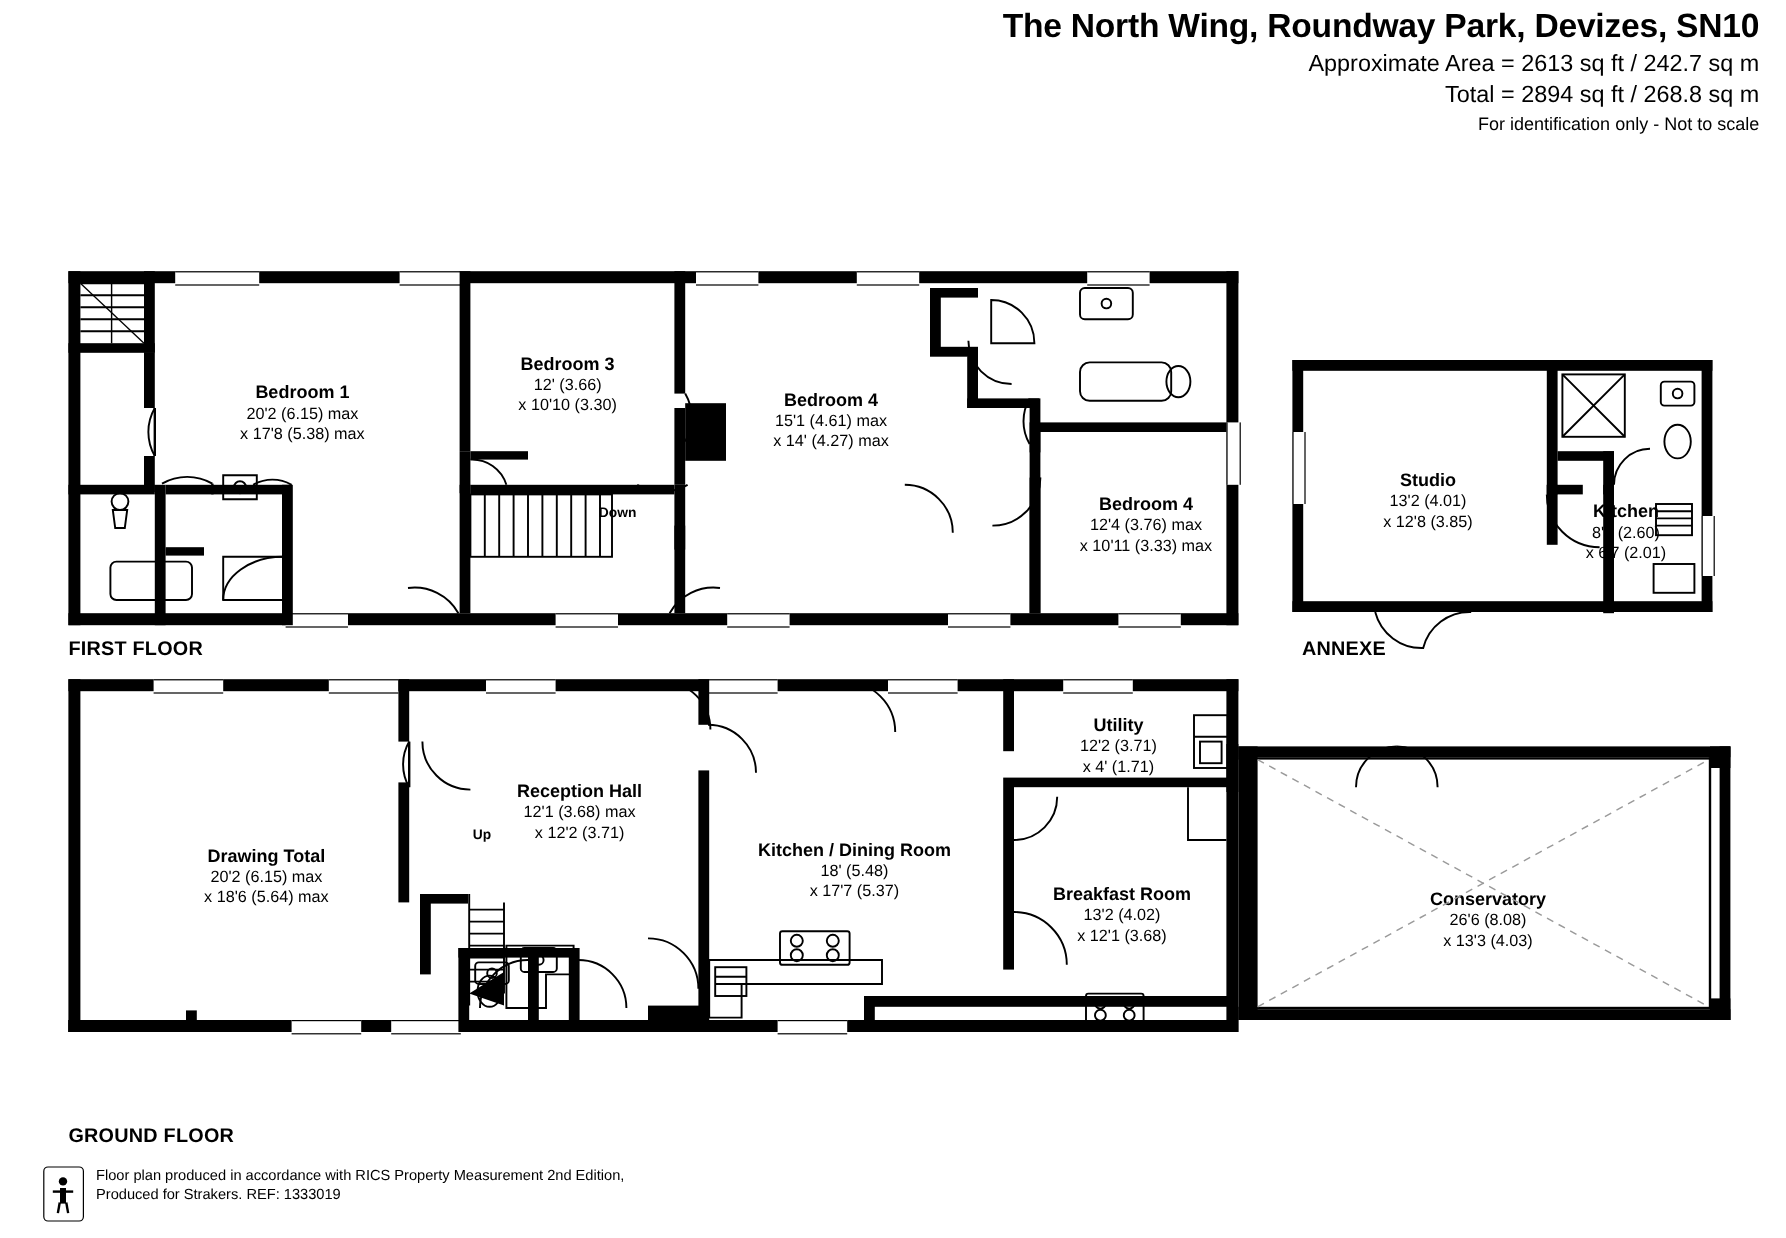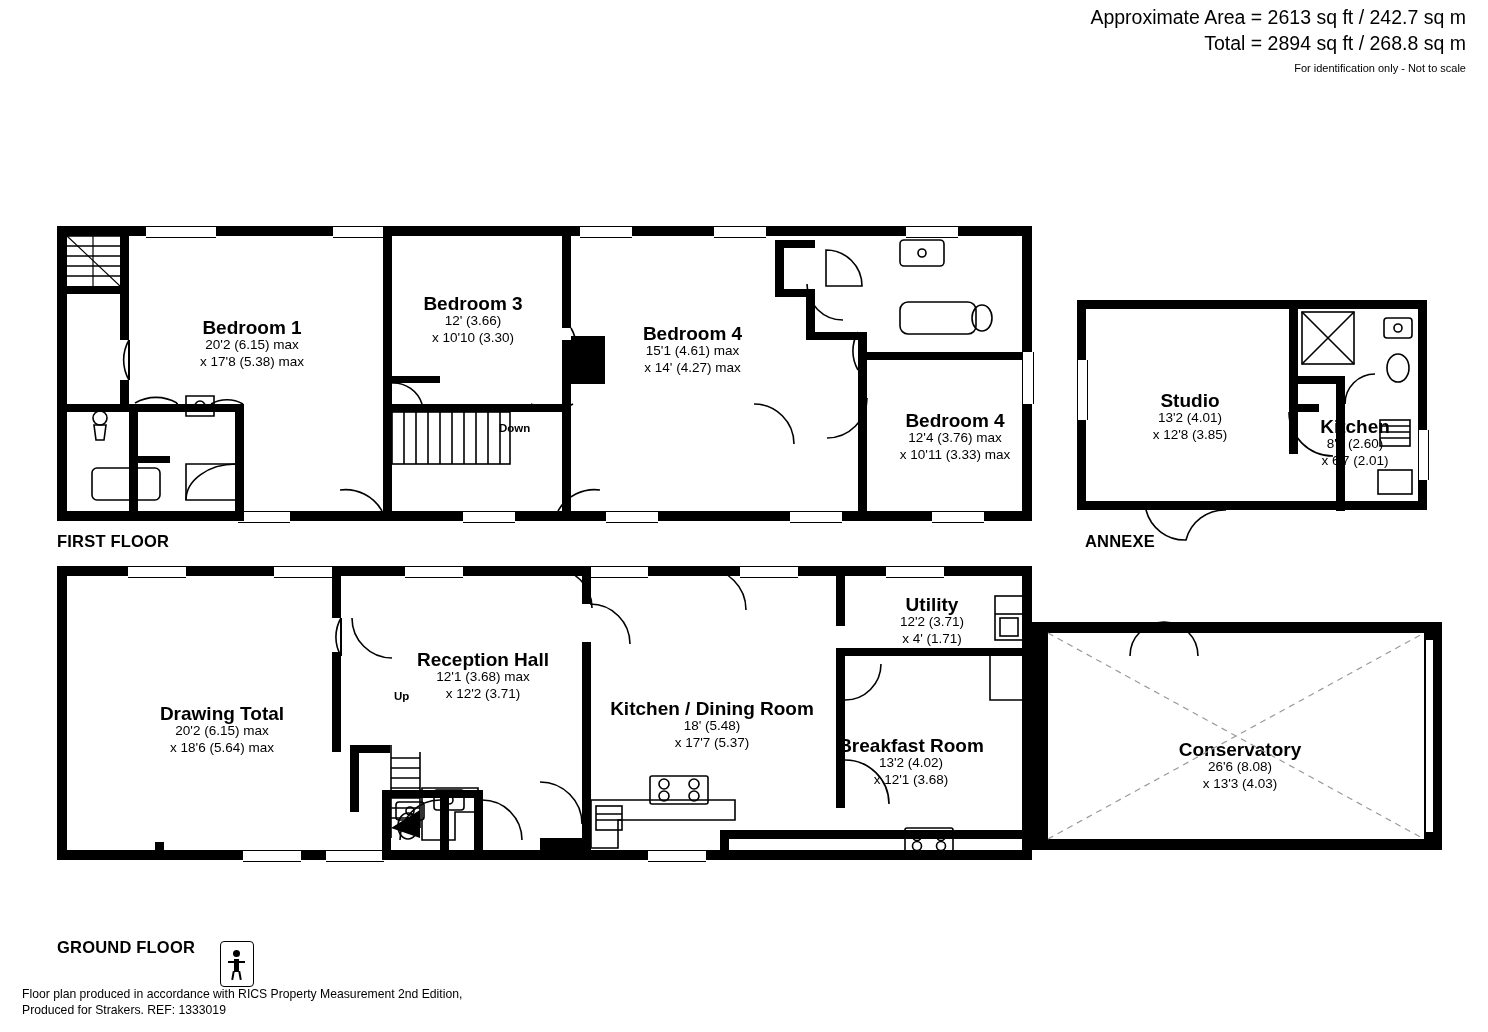--- a/index.html
+++ b/index.html
@@ -34,40 +34,40 @@
     letter-spacing: -0.2px;
     line-height: 36px;
     white-space: nowrap;
   }
   .area-line {
     font-size: 19.5px;
     line-height: 26px;
     white-space: nowrap;
   }
   .note-line {
-    font-size: 11px;
+    font-size: 15px;
     line-height: 24px;
     white-space: nowrap;
   }
   
   .floor-label {
     position: absolute;
     font-size: 16.5px;
     font-weight: bold;
     letter-spacing: 0.2px;
   }
   
   .room {
     position: absolute;
     text-align: center;
     line-height: 17px;
     white-space: nowrap;
   }
   .room .rname {
-    font-size: 19px;
+    font-size: 15px;
     font-weight: bold;
     display: block;
   }
   .room .rdim {
     font-size: 13.5px;
     display: block;
   }
   .small-label {
     position: absolute;
     font-size: 11.5px;
@@ -97,25 +97,24 @@
   svg.overlay {
     position: absolute;
     left: 0; top: 0;
     width: 1488px;
     height: 1032px;
     pointer-events: none;
   }
   
   .footer {
     position: absolute;
-    left: 22px;
+    left: 36px;
     bottom: 14px;
     display: flex;
-    align-items: center;
-    flex-direction: column;
+    align-items: flex-start;
   }
   .footer-logo {
     width: 32px;
     height: 44px;
     border: 1.5px solid #000;
     border-radius: 4px;
     margin-right: 10px;
     position: relative;
     flex: none;
   }
@@ -157,20 +156,21 @@
     line-height: 15.5px;
   }
   .brand { font-style: italic; }
 </style>
 </head>
 <body>
 
 <div id="page">
 
   <div class="header">
+    <div class="title">The North Wing, Roundway Park, Devizes, SN10</div>
     <div class="area-line">Approximate Area = 2613 sq ft / 242.7 sq m</div>
     <div class="area-line">Total = 2894 sq ft / 268.8 sq m</div>
     <div class="note-line">For identification only - Not to scale</div>
   </div>
 
   <div>
 
     <div class="wall" style="left:57px; top:226px; width:975px; height:10px;"></div>
     <div class="wall" style="left:57px; top:226px; width:10px; height:295px;"></div>
     <div class="wall" style="left:1022px; top:226px; width:10px; height:295px;"></div>
@@ -338,21 +338,21 @@
     <div class="room" style="left:598px; top:700px; width:228px;">
       <span class="rname">Kitchen / Dining Room</span>
       <span class="rdim">18' (5.48)</span>
       <span class="rdim">x 17'7 (5.37)</span>
     </div>
     <div class="room" style="left:862px; top:596px; width:140px;">
       <span class="rname">Utility</span>
       <span class="rdim">12'2 (3.71)</span>
       <span class="rdim">x 4' (1.71)</span>
     </div>
-    <div class="room" style="left:831px; top:737px; width:160px;">
+    <div class="room" style="left:855px; top:737px; width:160px;">
       <span class="rname">Breakfast Room</span>
       <span class="rdim">13'2 (4.02)</span>
       <span class="rdim">x 12'1 (3.68)</span>
     </div>
     <div class="room" style="left:1150px; top:713px; width:180px;margin-top:28px;">
       <span class="rname">Conservatory</span>
       <span class="rdim">26'6 (8.08)</span>
       <span class="rdim">x 13'3 (4.03)</span>
     </div>
     <div class="small-label" style="left:394px; top:690px;">Up</div>

